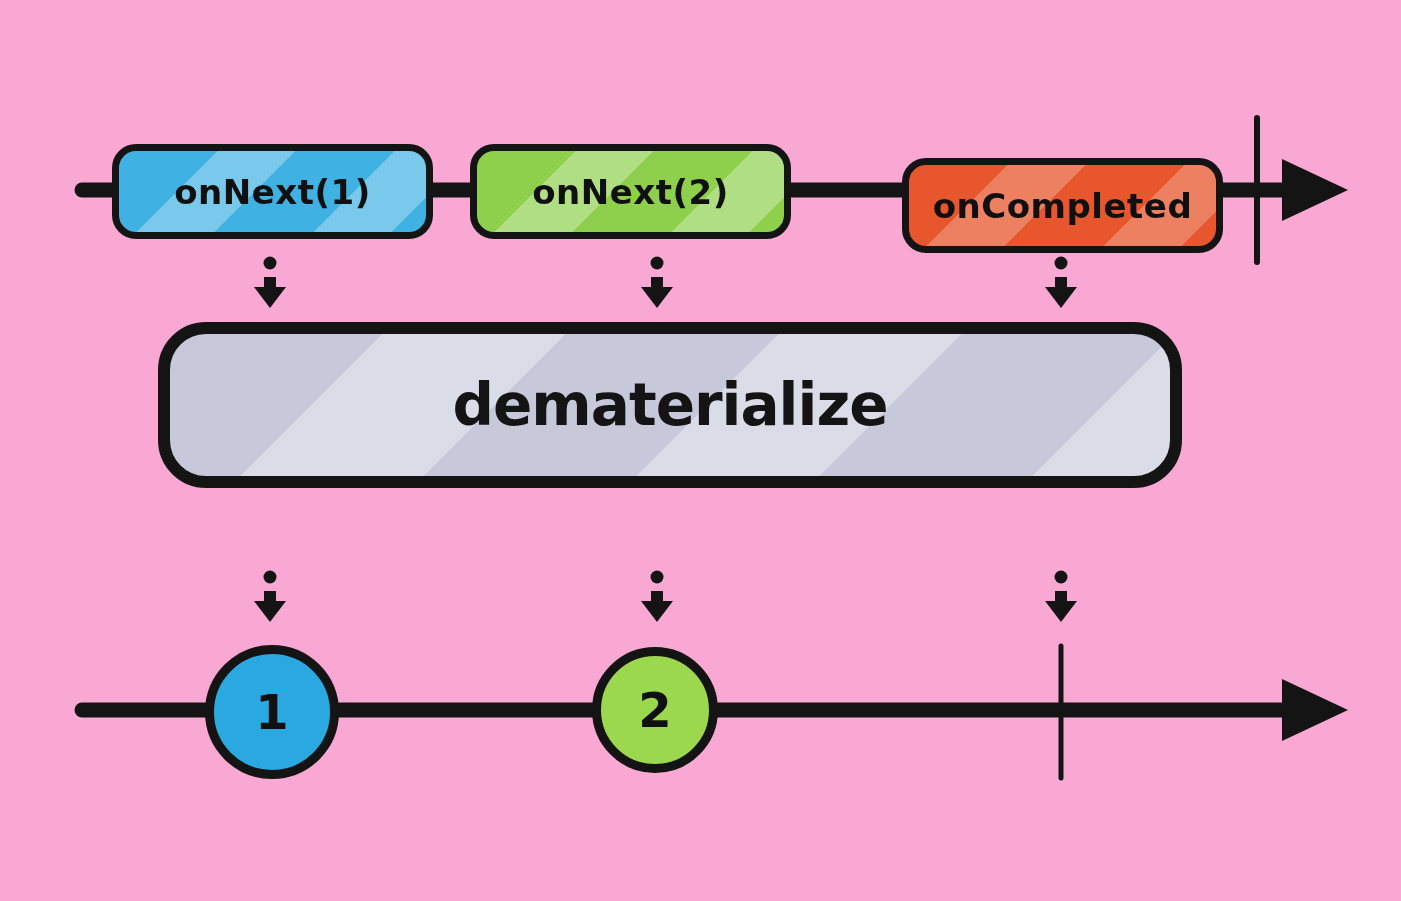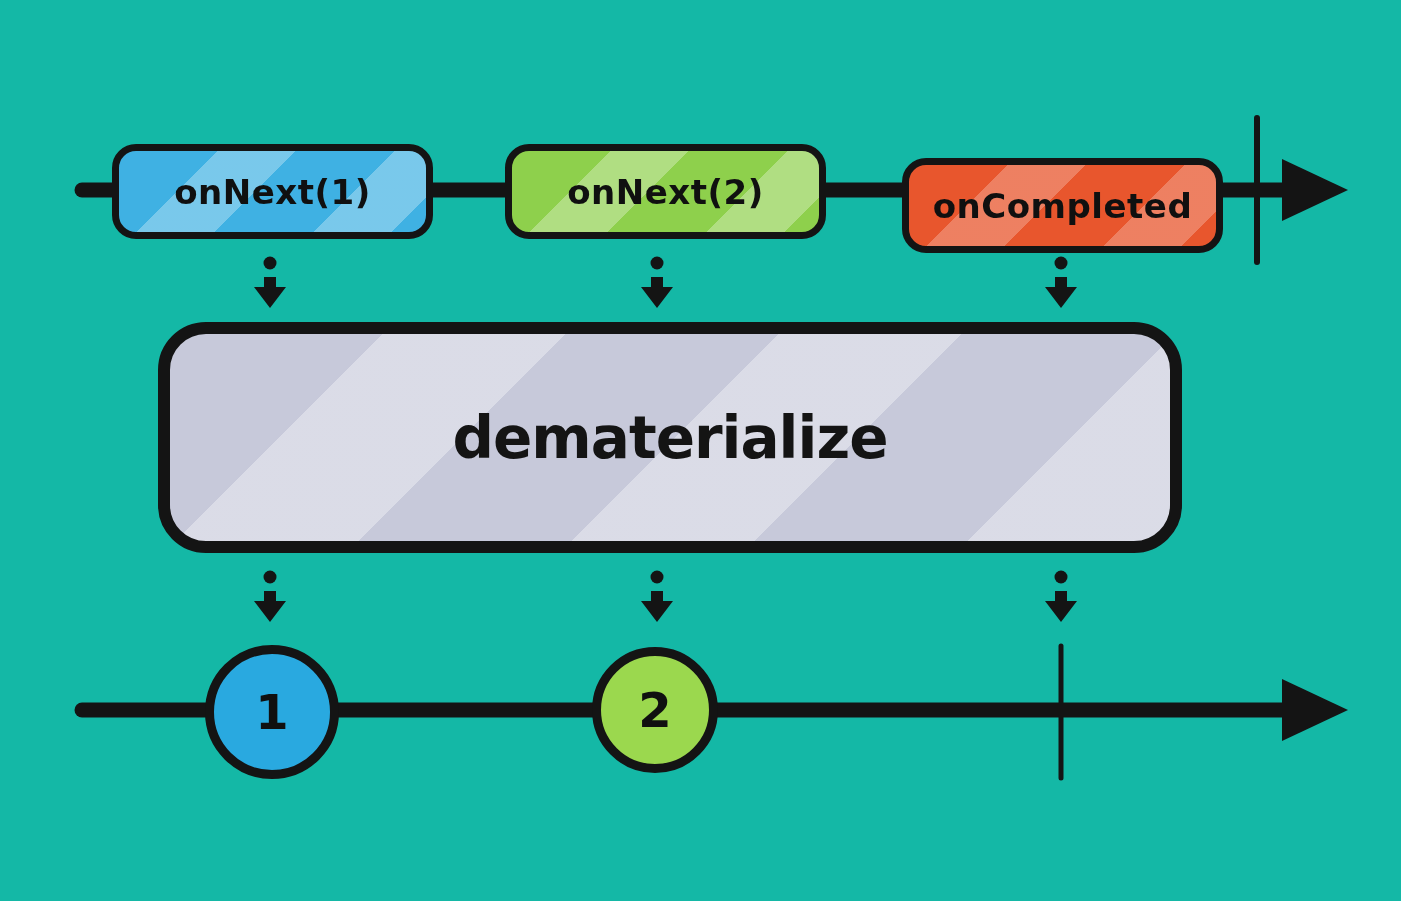--- a/index.html
+++ b/index.html
@@ -4,21 +4,21 @@
 <style>
   html, body {
     margin: 0;
     padding: 0;
     background: #ffffff;
   }
   .canvas {
     position: relative;
     width: 1401px;
     height: 901px;
-    background: #14b8a6;
+    background: #f9a8d4;
     overflow: hidden;
     font-family: "DejaVu Sans", sans-serif;
   }
   svg.layer {
     position: absolute;
     left: 0;
     top: 0;
   }
   
   .notif-box {
@@ -38,42 +38,42 @@
     letter-spacing: 0.5px;
   }
   .box-blue {
     left: 112px;
     background-color: #3fb1e3;
     background-image: repeating-linear-gradient(135deg,
       rgba(255,255,255,0) 0 70px,
       rgba(255,255,255,0.30) 70px 125px);
   }
   .box-green {
-    left: 505px;
+    left: 470px;
     background-color: #8ed04c;
     background-image: repeating-linear-gradient(135deg,
       rgba(255,255,255,0) 0 70px,
       rgba(255,255,255,0.30) 70px 125px);
     justify-content: center;
   }
   .box-orange {
     left: 902px;
     background-color: #e8562d;
     background-image: repeating-linear-gradient(135deg,
       rgba(255,255,255,0) 0 70px,
       rgba(255,255,255,0.25) 70px 125px);
     margin-top: 14px;
   }
   
   .operator-box {
     position: absolute;
     left: 158px;
     top: 322px;
     width: 1024px;
-    height: 231px;
+    height: 166px;
     box-sizing: border-box;
     border: 12px solid #141414;
     border-radius: 48px;
     background-color: #c7c9da;
     background-image: repeating-linear-gradient(135deg,
       rgba(255,255,255,0) 0 150px,
       rgba(255,255,255,0.35) 150px 280px);
     display: flex;
     align-items: center;
     justify-content: center;

